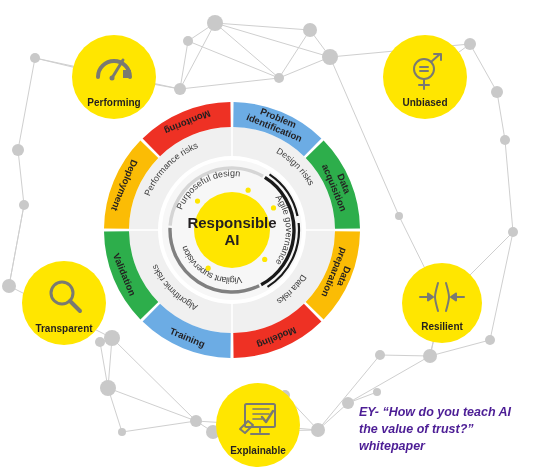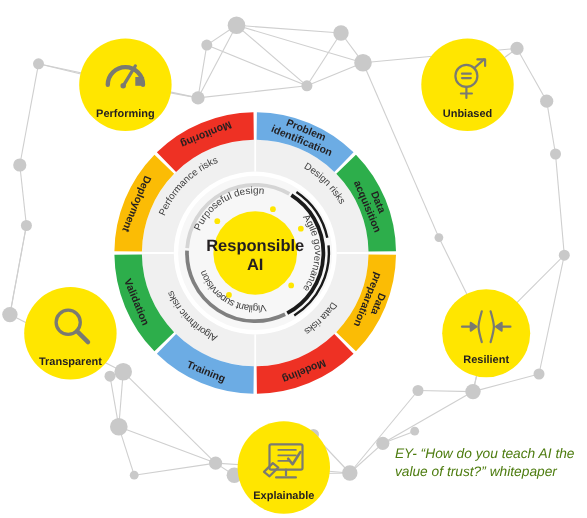--- a/index.html
+++ b/index.html
@@ -44,21 +44,22 @@
     text-anchor:middle;
   }
   .caption{
     position:absolute;
     left:359px;top:404px;
     width:172px;
     font-family:"Liberation Sans",sans-serif;
     font-style:italic;
     font-size:12.5px;
     line-height:1.35;
-    color:#4d7c0f;
+    color:#4c1d95;
+    font-weight:bold;
   }
   .node{fill:#c9c9c9;}
   .edge{stroke:#cfcfcf;stroke-width:1;fill:none;}
 </style>
 </head>
 <body>
 
 <div id="stage">
   <svg id="root" width="534" height="471" viewBox="0 0 534 471" xmlns="http://www.w3.org/2000/svg">
     <defs>

